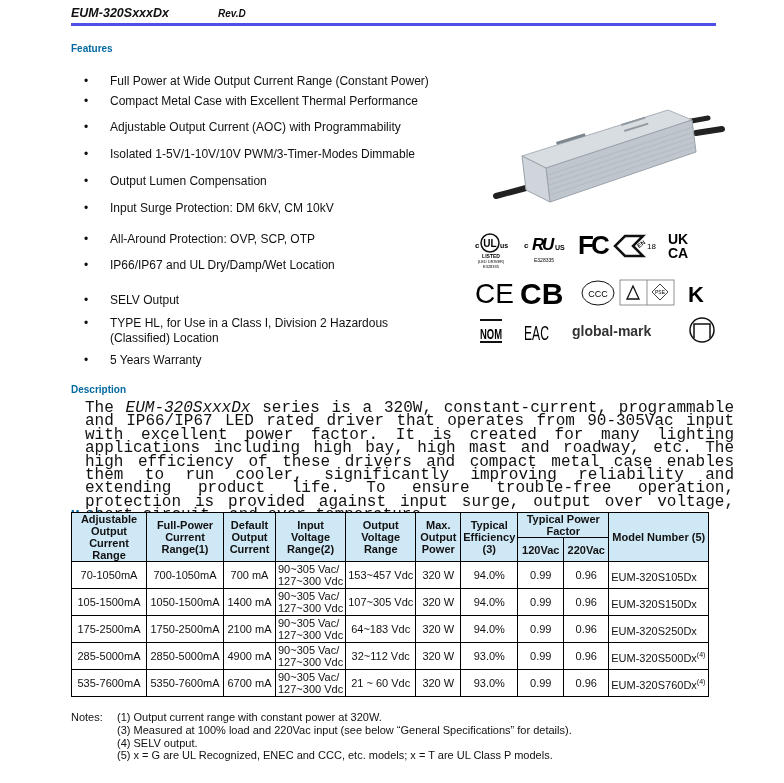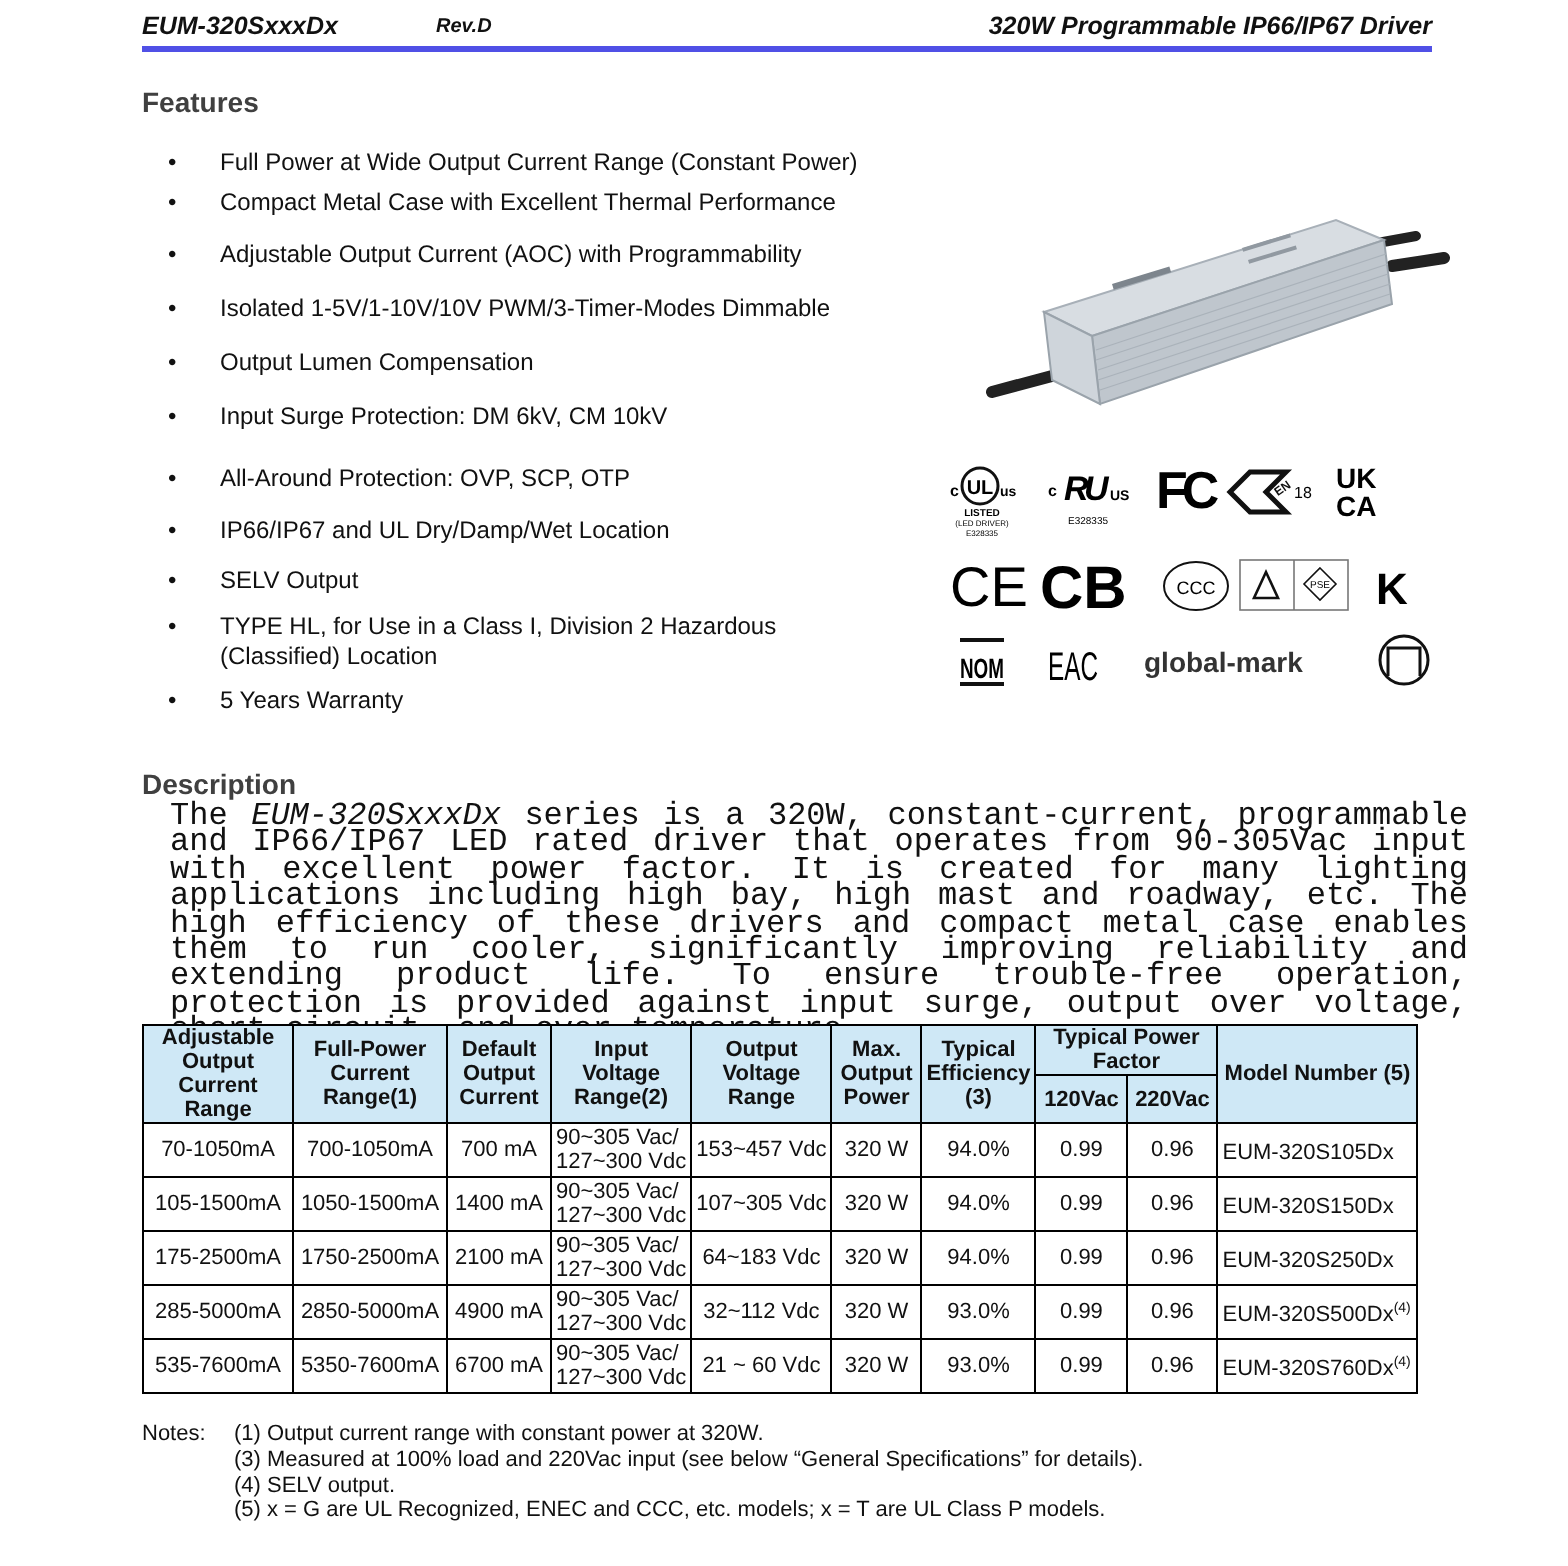--- a/index.html
+++ b/index.html
@@ -5,21 +5,21 @@
   * { box-sizing: border-box; margin: 0; padding: 0; }
   html, body { width: 784px; height: 783px; background: #ffffff; overflow: hidden; }
   body { font-family: "Liberation Sans", sans-serif; color: #111; position: relative; }
 
   .header { position: absolute; left: 71px; top: 6px; width: 645px; height: 20px; }
   .header .model { position: absolute; left: 0; top: 0; font-size: 12.5px; font-weight: bold; font-style: italic; }
   .header .rev { position: absolute; left: 147px; top: 2px; font-size: 10px; font-weight: bold; font-style: italic; }
   .header .title { position: absolute; right: 0; top: 0; font-size: 12.5px; font-weight: bold; font-style: italic; }
   .header-rule { position: absolute; left: 71px; top: 23px; width: 645px; height: 3px; background: #5050e6; }
 
-  .section-title { position: absolute; left: 71px; font-size: 14px; font-weight: bold; color: #404040; }
+  .section-title { position: absolute; left: 71px; font-size: 10px; font-weight: bold; color: #0369a1; }
 
   .features { position: absolute; left: 80px; top: 62px; width: 400px; list-style: none; }
   .features li { position: relative; font-size: 12px; padding-left: 30px; line-height: 15px; }
   .features li::before { content: "•"; position: absolute; left: 4px; top: 0; font-size: 12px; }
 
   .product { position: absolute; left: 486px; top: 80px; width: 260px; height: 130px; }
   .certs { position: absolute; left: 475px; top: 228px; width: 250px; height: 120px; }
 
   .desc { position: absolute; left: 85px; top: 402px; width: 649px; font-size: 16px; line-height: 13.4px; text-align: justify; font-family: Liberation Mono, monospace; }
   .desc i { font-style: italic; }
@@ -35,35 +35,34 @@
   .notes { position: absolute; left: 71px; top: 711px; font-size: 11px; line-height: 12.8px; }
   .notes .label { position: absolute; left: 0; top: 0; font-weight: normal; }
   .notes .items { position: absolute; left: 46px; top: 0; width: 600px; list-style: none; }
 </style>
 </head>
 <body>
 
 <div class="header">
   <span class="model">EUM-320SxxxDx</span>
   <span class="rev">Rev.D</span>
-  <span class="title">320W Programmable IP66/IP67 Driver</span>
 </div>
 <div class="header-rule"></div>
 
 <div class="section-title" style="top:43px">Features</div>
 <ul class="features">
   <li style="margin-top:12px">Full Power at Wide Output Current Range (Constant Power)</li>
   <li style="margin-top:5px">Compact Metal Case with Excellent Thermal Performance</li>
   <li style="margin-top:11px">Adjustable Output Current (AOC) with Programmability</li>
   <li style="margin-top:12px">Isolated 1-5V/1-10V/10V PWM/3-Timer-Modes Dimmable</li>
   <li style="margin-top:12px">Output Lumen Compensation</li>
   <li style="margin-top:12px">Input Surge Protection: DM 6kV, CM 10kV</li>
   <li style="margin-top:16px">All-Around Protection: OVP, SCP, OTP</li>
   <li style="margin-top:11px">IP66/IP67 and UL Dry/Damp/Wet Location</li>
-  <li style="margin-top:10px">SELV Output</li>
+  <li style="margin-top:20px">SELV Output</li>
   <li style="margin-top:8px; width:330px">TYPE HL, for Use in a Class I, Division 2 Hazardous (Classified) Location</li>
   <li style="margin-top:7px">5 Years Warranty</li>
 </ul>
 
 <div class="product">
   <svg width="260" height="130" viewBox="0 0 260 130">
 
     <line x1="200" y1="42" x2="222" y2="38" stroke="#222" stroke-width="5" stroke-linecap="round"></line>
     <line x1="210" y1="53" x2="236" y2="49" stroke="#222" stroke-width="6" stroke-linecap="round"></line>
 

